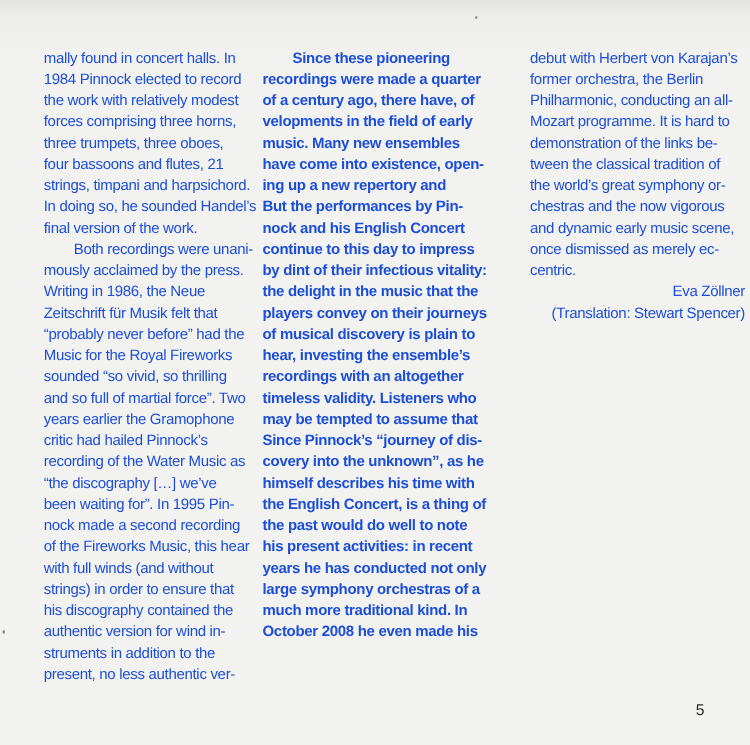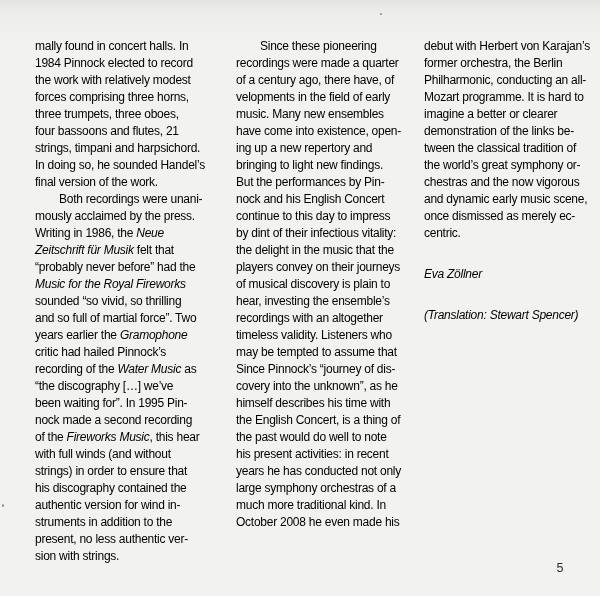--- a/index.html
+++ b/index.html
@@ -28,32 +28,32 @@
     border-radius: 50%;
   }
   .speck-a { left: 380px; top: 13px; width: 2px; height: 2px; }
   .speck-b { left: 2px; top: 504px; width: 2px; height: 3px; }
   .col {
     position: absolute;
     top: 38px;
     font-size: 12px;
     line-height: 17px;
     letter-spacing: -0.25px;
-    color: #000000;
+    color: #1d4ed8;
   }
   .col-1 { left: 35px;  width: 174px; }
-  .col-2 { left: 236px; width: 176px; }
+  .col-2 { left: 210px; width: 176px; font-weight: bold; }
   .col-3 { left: 424px; width: 172px; }
   .line {
     white-space: nowrap;
     height: 17px;
   }
   .line.indent { padding-left: 24px; }
-  .line.right { text-align: left; margin-top: 24px; }
-  .i { font-style: italic; }
+  .line.right { text-align: right; }
+  .i { }
   .page-number {
     position: absolute;
     left: 550px;
     top: 561px;
     width: 20px;
     text-align: center;
     font-size: 12.5px;
     color: #2a2a2a;
     letter-spacing: -0.2px;
   }
@@ -89,31 +89,29 @@
     <div class="line"><span>“the discography […] we’ve</span></div>
     <div class="line"><span>been waiting for”. In 1995 Pin-</span></div>
     <div class="line"><span>nock made a second recording</span></div>
     <div class="line"><span>of the </span><span class="i">Fireworks Music</span><span>, this hear</span></div>
     <div class="line"><span>with full winds (and without</span></div>
     <div class="line"><span>strings) in order to ensure that</span></div>
     <div class="line"><span>his discography contained the</span></div>
     <div class="line"><span>authentic version for wind in-</span></div>
     <div class="line"><span>struments in addition to the</span></div>
     <div class="line"><span>present, no less authentic ver-</span></div>
-    <div class="line"><span>sion with strings.</span></div>
   </div>
 <div class="col col-2">
     <div class="line indent"><span>Since these pioneering</span></div>
     <div class="line"><span>recordings were made a quarter</span></div>
     <div class="line"><span>of a century ago, there have, of</span></div>
     <div class="line"><span>velopments in the field of early</span></div>
     <div class="line"><span>music. Many new ensembles</span></div>
     <div class="line"><span>have come into existence, open-</span></div>
     <div class="line"><span>ing up a new repertory and</span></div>
-    <div class="line"><span>bringing to light new findings.</span></div>
     <div class="line"><span>But the performances by Pin-</span></div>
     <div class="line"><span>nock and his English Concert</span></div>
     <div class="line"><span>continue to this day to impress</span></div>
     <div class="line"><span>by dint of their infectious vitality:</span></div>
     <div class="line"><span>the delight in the music that the</span></div>
     <div class="line"><span>players convey on their journeys</span></div>
     <div class="line"><span>of musical discovery is plain to</span></div>
     <div class="line"><span>hear, investing the ensemble’s</span></div>
     <div class="line"><span>recordings with an altogether</span></div>
     <div class="line"><span>timeless validity. Listeners who</span></div>
@@ -127,21 +125,20 @@
     <div class="line"><span>years he has conducted not only</span></div>
     <div class="line"><span>large symphony orchestras of a</span></div>
     <div class="line"><span>much more traditional kind. In</span></div>
     <div class="line"><span>October 2008 he even made his</span></div>
   </div>
 <div class="col col-3">
     <div class="line"><span>debut with Herbert von Karajan’s</span></div>
     <div class="line"><span>former orchestra, the Berlin</span></div>
     <div class="line"><span>Philharmonic, conducting an all-</span></div>
     <div class="line"><span>Mozart programme. It is hard to</span></div>
-    <div class="line"><span>imagine a better or clearer</span></div>
     <div class="line"><span>demonstration of the links be-</span></div>
     <div class="line"><span>tween the classical tradition of</span></div>
     <div class="line"><span>the world’s great symphony or-</span></div>
     <div class="line"><span>chestras and the now vigorous</span></div>
     <div class="line"><span>and dynamic early music scene,</span></div>
     <div class="line"><span>once dismissed as merely ec-</span></div>
     <div class="line"><span>centric.</span></div>
     <div class="line right"><span class="i">Eva Zöllner</span></div>
     <div class="line right"><span class="i">(Translation: Stewart Spencer)</span></div>
   </div>

